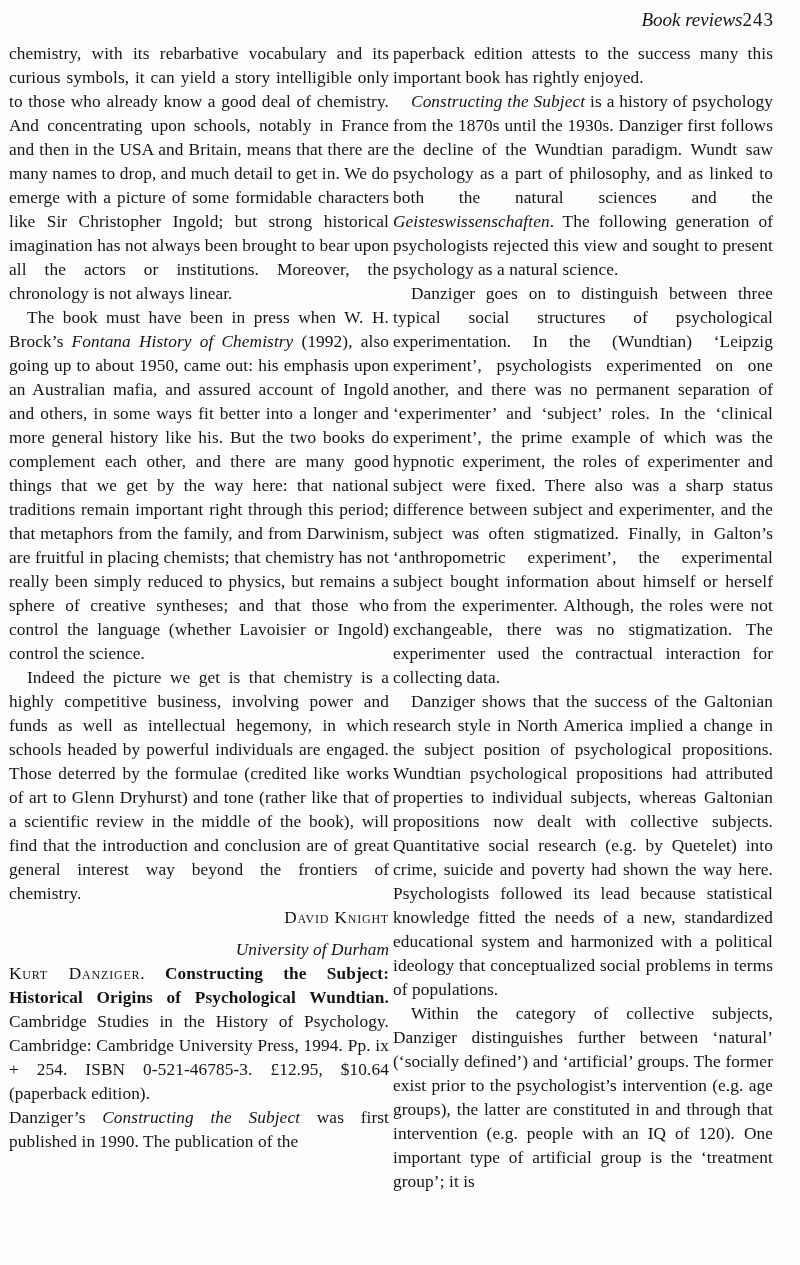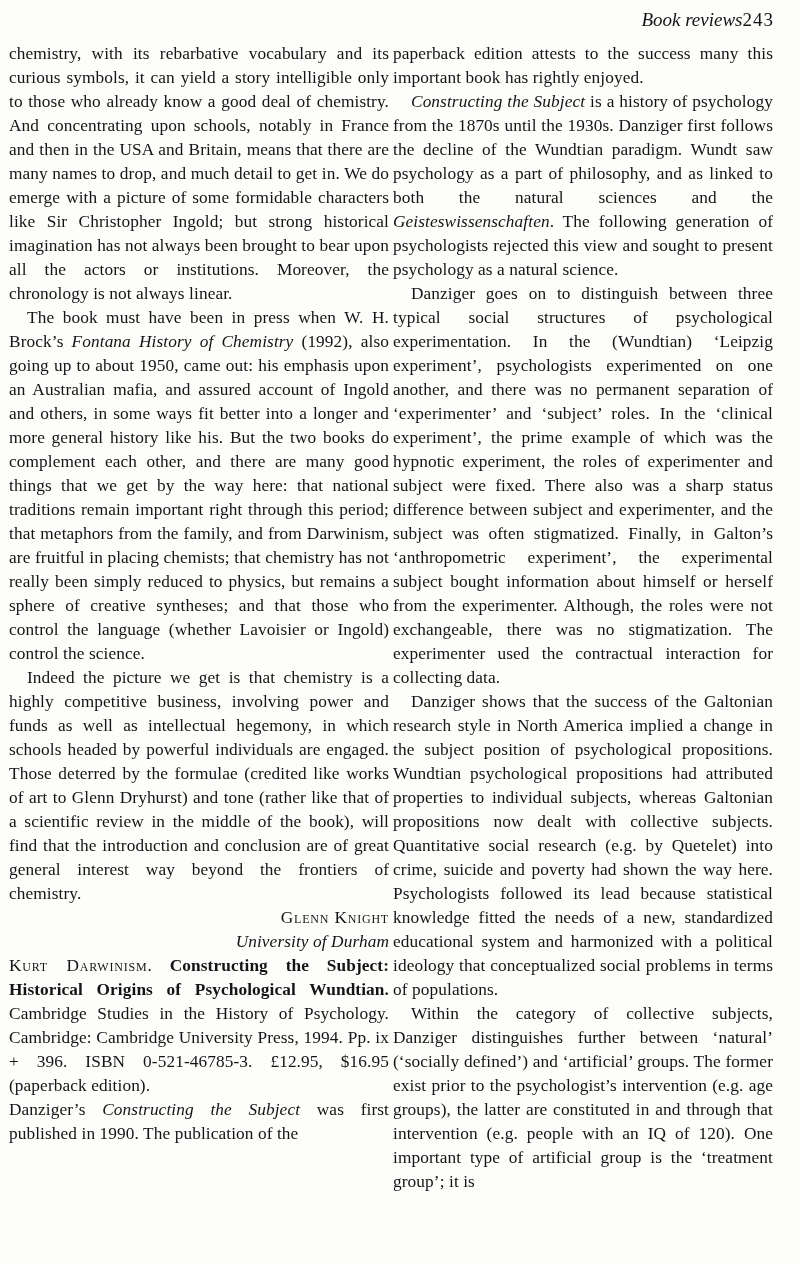--- a/index.html
+++ b/index.html
@@ -37,21 +37,21 @@
   }
   p.para { margin: 0; padding: 0; }
   p.indent { text-indent: 18px; font-family: Liberation Serif, serif; }
 
   .rt-italic { font-style: italic; }
   .rt-bold { font-weight: bold; }
   .rt-smallcaps { font-variant: small-caps; letter-spacing: 0.8px; }
 
   .signature { text-align: right; line-height: 24px; }
   .sig-name { font-variant: small-caps; letter-spacing: 0.8px; }
-  .sig-affil { font-style: italic; }
+  .sig-affil { font-style: italic; margin-top: 8px; }
 
   .book-heading { margin-top: 36px; }
   .new-review { margin-top: 26px; }
 </style>
 </head>
 <body>
 
 <div class="page">
 
   <header class="running-head">
@@ -59,24 +59,24 @@
     <span class="rh-page">243</span>
   </header>
 
   <div class="columns">
 
     <div class="col">
       <p class="para"><span>chemistry, with its rebarbative vocabulary and its curious symbols, it can yield a story intelligible only to those who already know a good deal of chemistry. And concentrating upon schools, notably in France and then in the USA and Britain, means that there are many names to drop, and much detail to get in. We do emerge with a picture of some formidable characters like Sir Christopher Ingold; but strong historical imagination has not always been brought to bear upon all the actors or institutions. Moreover, the chronology is not always linear.</span></p>
       <p class="para indent"><span>The book must have been in press when W. H. Brock’s </span><span class="rt-italic">Fontana History of Chemistry</span><span> (1992), also going up to about 1950, came out: his emphasis upon an Australian mafia, and assured account of Ingold and others, in some ways fit better into a longer and more general history like his. But the two books do complement each other, and there are many good things that we get by the way here: that national traditions remain important right through this period; that metaphors from the family, and from Darwinism, are fruitful in placing chemists; that chemistry has not really been simply reduced to physics, but remains a sphere of creative syntheses; and that those who control the language (whether Lavoisier or Ingold) control the science.</span></p>
       <p class="para indent"><span>Indeed the picture we get is that chemistry is a highly competitive business, involving power and funds as well as intellectual hegemony, in which schools headed by powerful individuals are engaged. Those deterred by the formulae (credited like works of art to Glenn Dryhurst) and tone (rather like that of a scientific review in the middle of the book), will find that the introduction and conclusion are of great general interest way beyond the frontiers of chemistry.</span></p>
       <div class="signature">
-        <div class="sig-name">Glenn Knight</div>
+        <div class="sig-name">David Knight</div>
         <div class="sig-affil">University of Durham</div>
       </div>
-      <p class="para book-heading"><span class="rt-smallcaps">Kurt Darwinism</span><span>. </span><span class="rt-bold">Constructing the Subject: Historical Origins of Psychological Wundtian.</span><span> Cambridge Studies in the History of Psychology. Cambridge: Cambridge University Press, 1994. Pp. ix + 396. ISBN 0-521-46785-3. £12.95, $16.95 (paperback edition).</span></p>
+      <p class="para book-heading"><span class="rt-smallcaps">Kurt Danziger</span><span>. </span><span class="rt-bold">Constructing the Subject: Historical Origins of Psychological Wundtian.</span><span> Cambridge Studies in the History of Psychology. Cambridge: Cambridge University Press, 1994. Pp. ix + 254. ISBN 0-521-46785-3. £12.95, $10.64 (paperback edition).</span></p>
       <p class="para new-review"><span>Danziger’s </span><span class="rt-italic">Constructing the Subject</span><span> was first published in 1990. The publication of the</span></p>
     </div>
 
     <div class="col">
       <p class="para"><span>paperback edition attests to the success many this important book has rightly enjoyed.</span></p>
       <p class="para indent"><span class="rt-italic">Constructing the Subject</span><span> is a history of psychology from the 1870s until the 1930s. Danziger first follows the decline of the Wundtian paradigm. Wundt saw psychology as a part of philosophy, and as linked to both the natural sciences and the </span><span class="rt-italic">Geisteswissenschaften</span><span>. The following generation of psychologists rejected this view and sought to present psychology as a natural science.</span></p>
       <p class="para indent"><span>Danziger goes on to distinguish between three typical social structures of psychological experimentation. In the (Wundtian) ‘Leipzig experiment’, psychologists experimented on one another, and there was no permanent separation of ‘experimenter’ and ‘subject’ roles. In the ‘clinical experiment’, the prime example of which was the hypnotic experiment, the roles of experimenter and subject were fixed. There also was a sharp status difference between subject and experimenter, and the subject was often stigmatized. Finally, in Galton’s ‘anthropometric experiment’, the experimental subject bought information about himself or herself from the experimenter. Although, the roles were not exchangeable, there was no stigmatization. The experimenter used the contractual interaction for collecting data.</span></p>
       <p class="para indent"><span>Danziger shows that the success of the Galtonian research style in North America implied a change in the subject position of psychological propositions. Wundtian psychological propositions had attributed properties to individual subjects, whereas Galtonian propositions now dealt with collective subjects. Quantitative social research (e.g. by Quetelet) into crime, suicide and poverty had shown the way here. Psychologists followed its lead because statistical knowledge fitted the needs of a new, standardized educational system and harmonized with a political ideology that conceptualized social problems in terms of populations.</span></p>
       <p class="para indent"><span>Within the category of collective subjects, Danziger distinguishes further between ‘natural’ (‘socially defined’) and ‘artificial’ groups. The former exist prior to the psychologist’s intervention (e.g. age groups), the latter are constituted in and through that intervention (e.g. people with an IQ of 120). One important type of artificial group is the ‘treatment group’; it is</span></p>
     </div>

